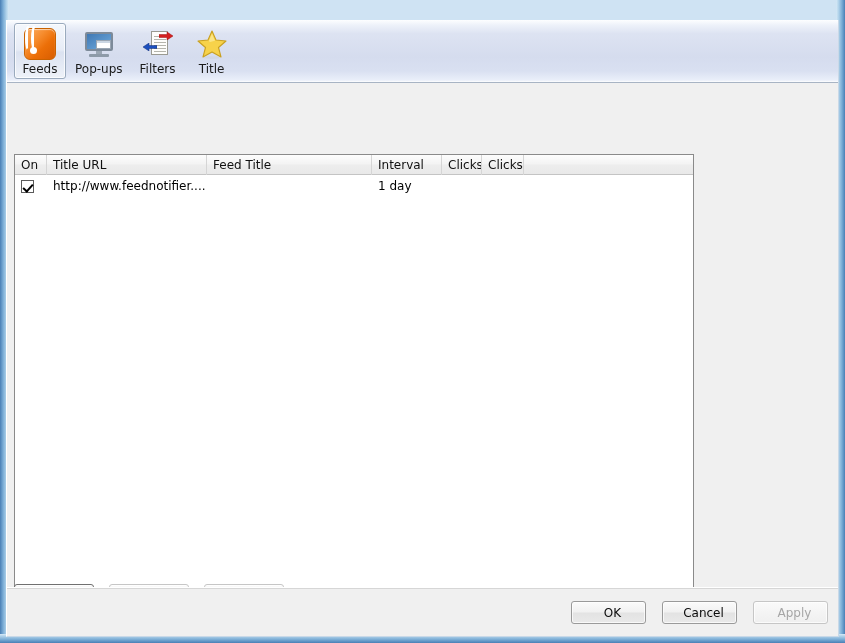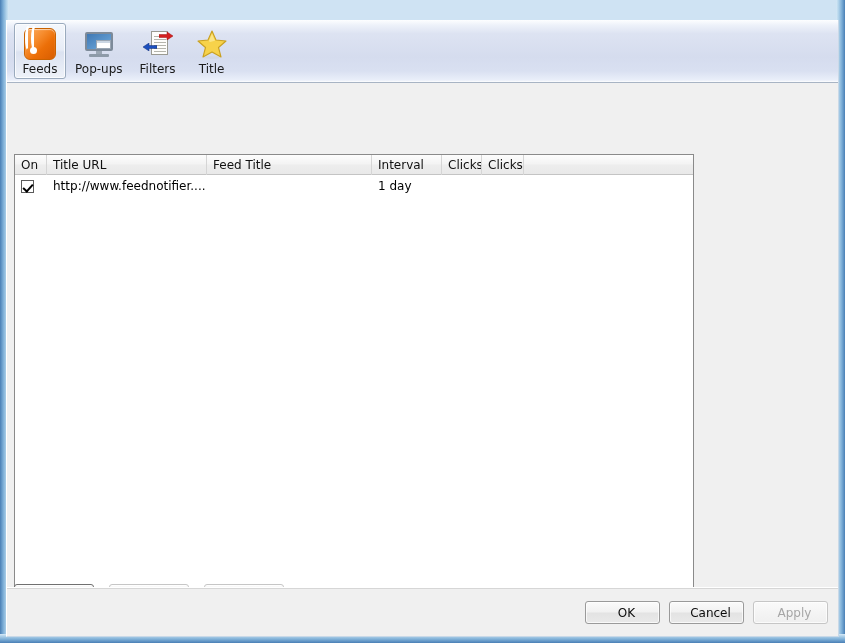--- a/index.html
+++ b/index.html
@@ -244,21 +244,21 @@
     background: linear-gradient(to bottom, #fafafa 0%, #f4f4f4 50%, #efefef 100%); }
 
   
   #bottombar {
     position: absolute; left: 0; bottom: 0; width: 831px; height: 48px;
     background: #f0f0f0;
     border-top: 1px solid #d6d6d6;
     display: flex; align-items: center; justify-content: flex-end;
     padding-right: 10px;
   }
-  #bottombar .btn { width: 75px; height: 23px; margin-left: 9px; margin-right: 0; padding-left: 8px; }
+  #bottombar .btn { width: 75px; height: 23px; margin-left: 16px; margin-right: 0; padding-left: 8px; }
   #divider {
     position: absolute; left: 0; bottom: 48px; width: 831px; height: 1px;
     background: #ffffff;
   }
 </style>
 </head>
 <body>
 
 <div id="window">
 

